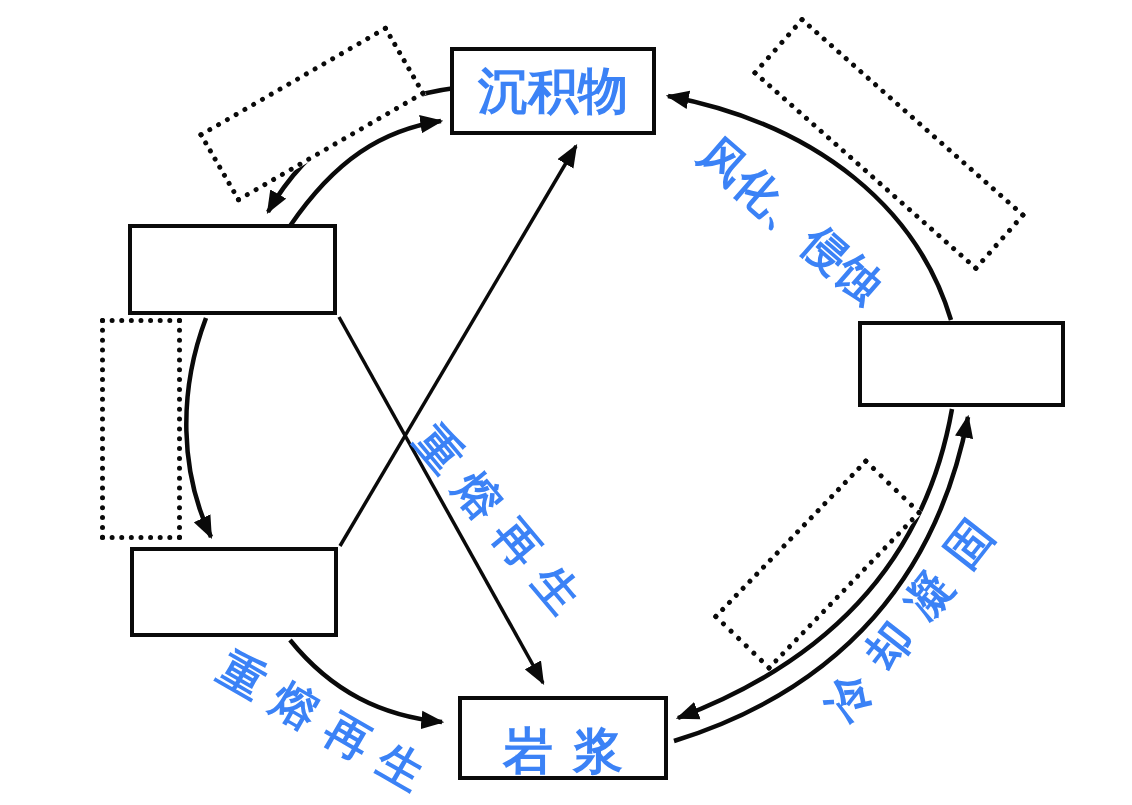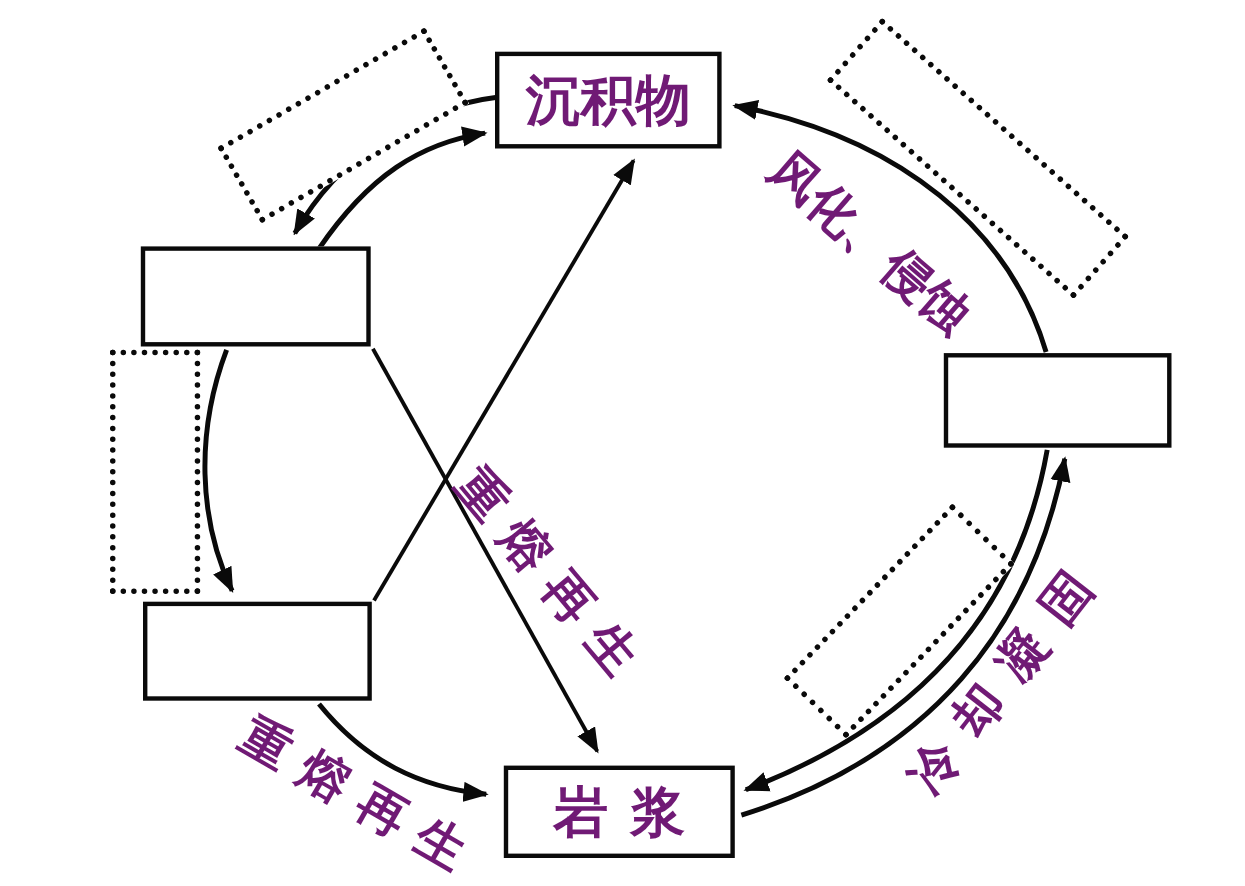--- a/index.html
+++ b/index.html
@@ -3,21 +3,21 @@
 <meta charset="utf-8">
 <style>
   html, body { margin: 0; padding: 0; background: #ffffff; }
   #stage {
     position: relative;
     width: 1132px;
     height: 805px;
     background: #ffffff;
     overflow: hidden;
     font-family: "Liberation Serif", "DejaVu Serif", serif;
-    color: #701a75;
+    color: #3b82f6;
   }
   #arrow-layer {
     position: absolute;
     left: 0; top: 0;
   }
   .node {
     position: absolute;
     background: #ffffff;
     border: 4px solid #0a0a0a;
     box-sizing: border-box;
@@ -66,21 +66,21 @@
     <path d="M 952 409 C 928 545 845 655 678 718" fill="none" stroke="#0a0a0a" stroke-width="4.5" marker-end="url(#arrow)"></path>
     <path d="M 674 741 C 845 688 938 572 968 417" fill="none" stroke="#0a0a0a" stroke-width="4.5" marker-end="url(#arrow)"></path>
     <path d="M 340 546 L 576 146" fill="none" stroke="#0a0a0a" stroke-width="3.5" marker-end="url(#arrow)"></path>
     <path d="M 339 317 L 543 683" fill="none" stroke="#0a0a0a" stroke-width="3.5" marker-end="url(#arrow)"></path>
   </svg>
 
   <div class="node" style="left:450px; top:47px; width:206px; height:88px;">
     <span class="node-label">沉积物</span>
   </div>
 
-  <div class="node" style="left:458px; top:696px; width:210px; height:84px;">
+  <div class="node" style="left:458px; top:696px; width:210px; height:84px;align-items:flex-end;">
     <span class="node-label" style="letter-spacing:0.4em; margin-right:-0.4em;">岩浆</span>
   </div>
 
   <div class="node" style="left:128px; top:224px; width:209px; height:91px;">
     <span class="node-label"></span>
   </div>
 
   <div class="node" style="left:130px; top:547px; width:208px; height:90px;">
     <span class="node-label"></span>
   </div>

